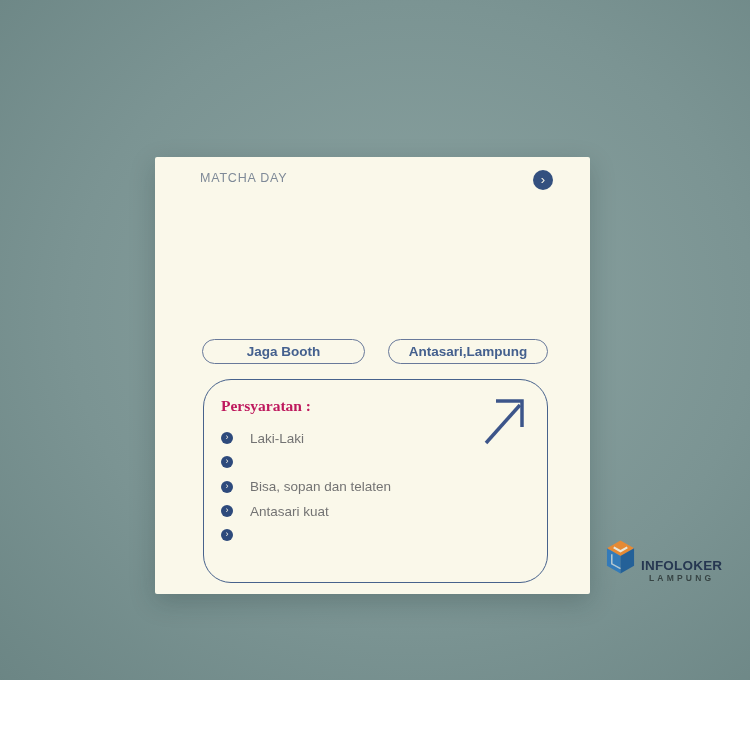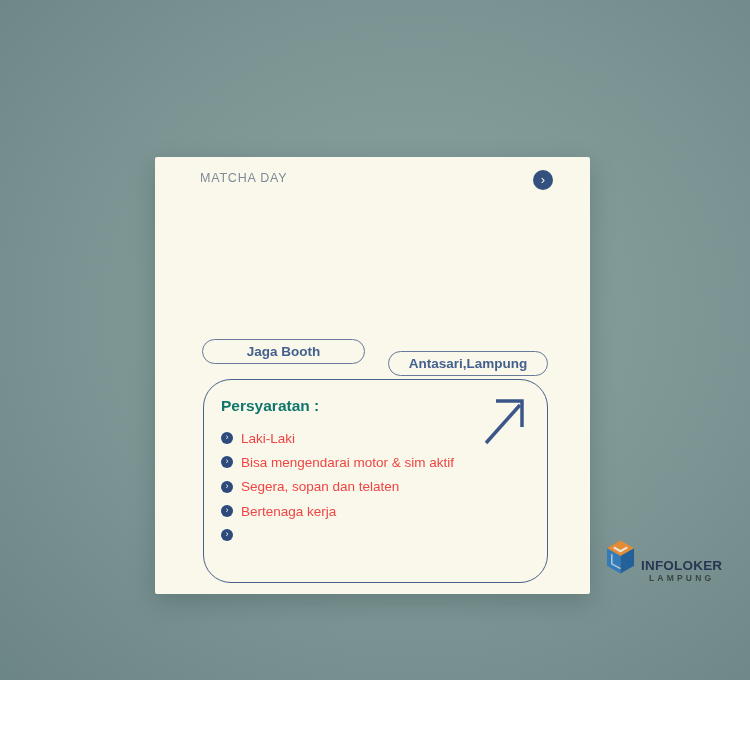--- a/index.html
+++ b/index.html
@@ -62,36 +62,37 @@
     height: 25px;
     border: 1.3px solid #68799a;
     border-radius: 13px;
     display: flex; align-items: center; justify-content: center;
     font-size: 13.5px;
     color: #44608e;
     background: transparent;
     font-weight: bold;
   }
   .pill-1 { left: 47px;  width: 163px; }
-  .pill-2 { left: 233px; width: 160px; margin-top: 12px; }
+  .pill-2 { left: 233px; width: 160px; }
 
   .req-box {
     position: absolute;
     left: 48px; top: 222px;
     width: 345px; height: 204px;
     border: 1.5px solid #47628c;
     border-radius: 28px;
   }
 
   .req-heading {
     position: absolute;
     left: 17px; top: 17px;
     font-size: 15.5px;
     font-weight: 700;
-    color: #0f766e;
+    color: #be185d;
+    font-family: Liberation Serif, serif;
   }
 
   .arrow-wrap {
     position: absolute;
     right: 21px; top: 17px;
     width: 44px; height: 50px;
   }
 
   .req-list {
     position: absolute;
@@ -108,23 +109,23 @@
     width: 12px; height: 12px;
     border-radius: 50%;
     background: #2d4a7c;
     color: #f7f5e8;
     font-size: 9px;
     line-height: 1;
     display: flex; align-items: center; justify-content: center;
     padding-bottom: 1px;
   }
   .req-text {
-    margin-left: 8px;
+    margin-left: 17px;
     font-size: 13.5px;
-    color: #ef4444;
+    color: #737373;
     white-space: nowrap;
   }
 
   .brand {
     position: absolute;
     left: 605px; top: 535px;
     display: flex;
     align-items: center;
     gap: 5px;
     opacity: 0.92;
@@ -178,29 +179,28 @@
         </svg>
       </div>
 
       <ul class="req-list">
         <li class="req-item">
           <span class="bullet">›</span>
           <span class="req-text">Laki-Laki</span>
         </li>
         <li class="req-item">
           <span class="bullet">›</span>
-          <span class="req-text">Bisa mengendarai motor &amp; sim aktif</span>
-        </li>
-        <li class="req-item">
-          <span class="bullet">›</span>
-          <span class="req-text">Segera, sopan dan telaten</span>
-        </li>
-        <li class="req-item">
-          <span class="bullet">›</span>
-          <span class="req-text">Bertenaga kerja</span>
+        </li>
+        <li class="req-item">
+          <span class="bullet">›</span>
+          <span class="req-text">Bisa, sopan dan telaten</span>
+        </li>
+        <li class="req-item">
+          <span class="bullet">›</span>
+          <span class="req-text">Antasari kuat</span>
         </li>
         <li class="req-item">
           <span class="bullet">›</span>
         </li>
       </ul>
 
     </div>
   </div>
 
   <div class="brand">

